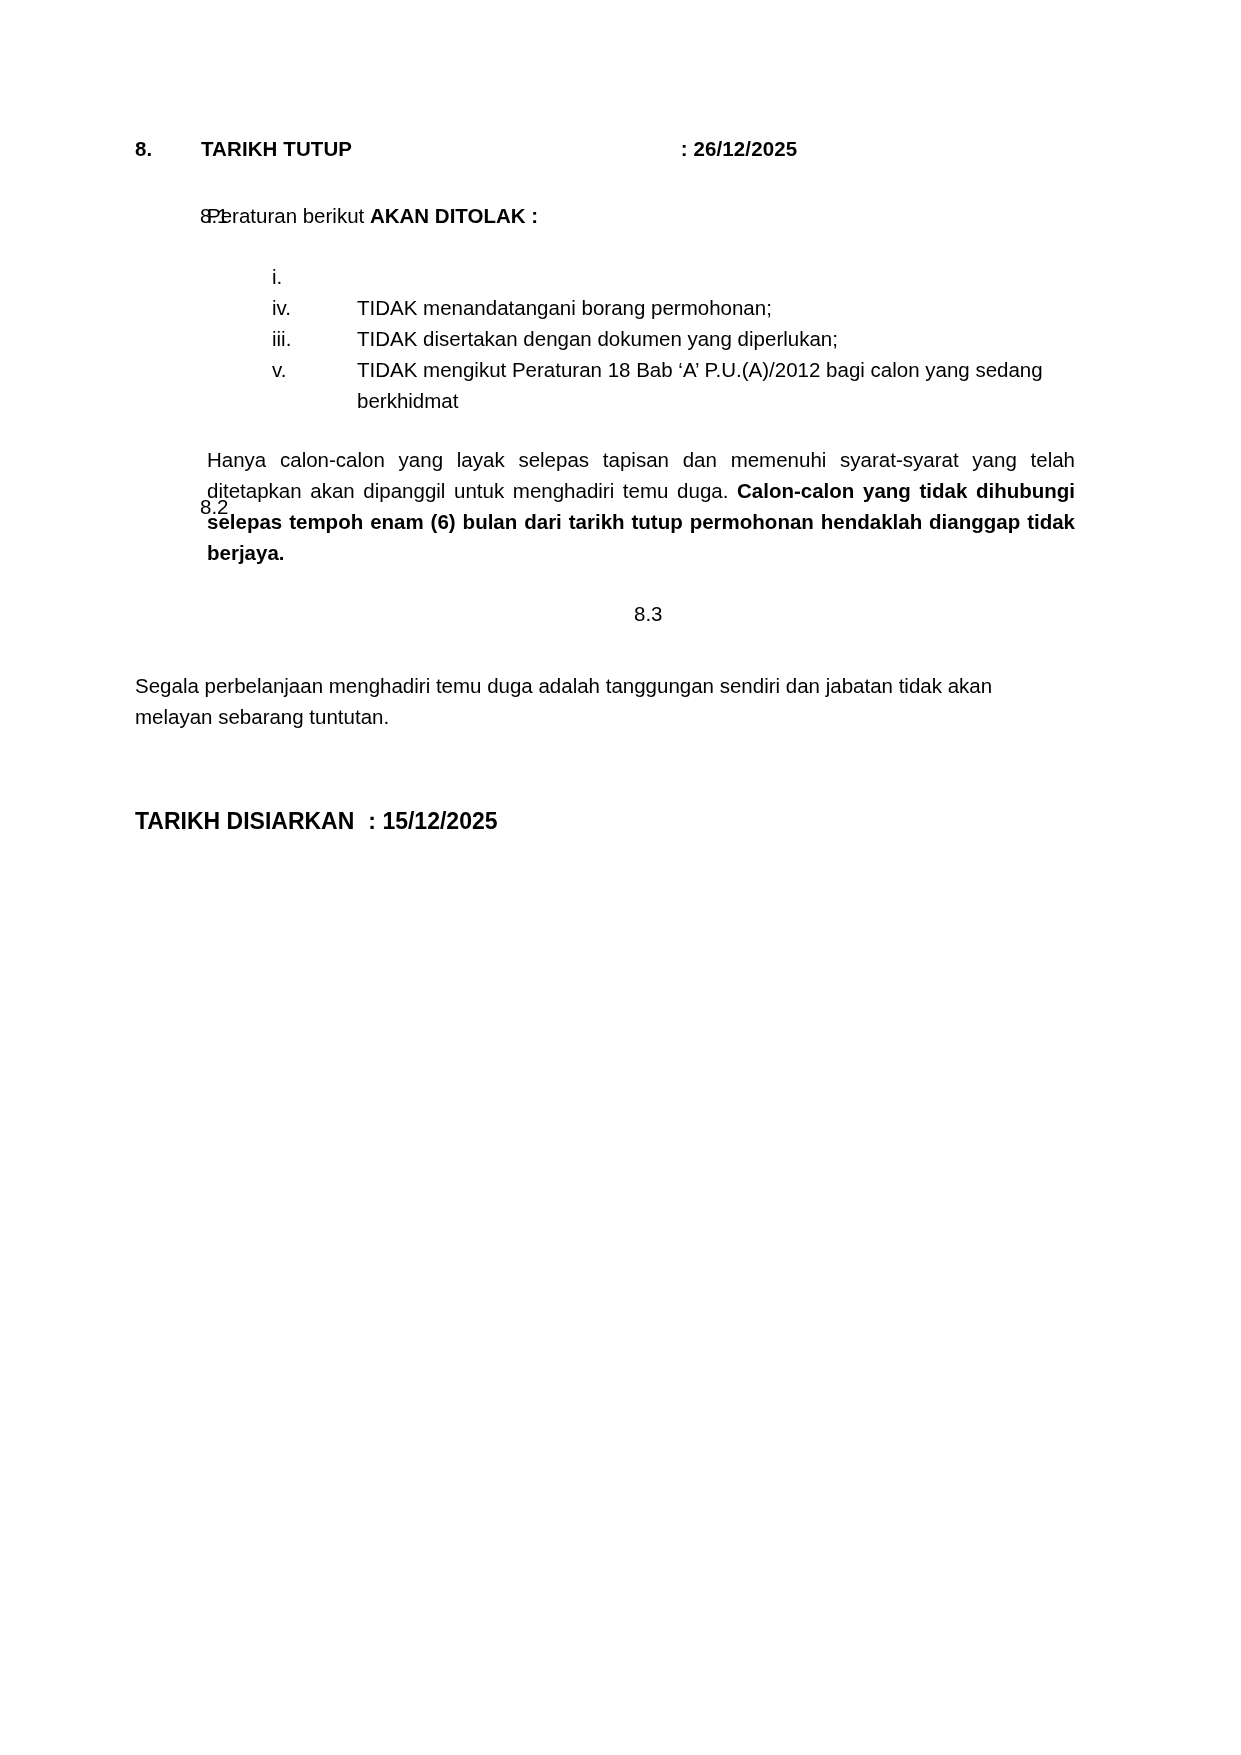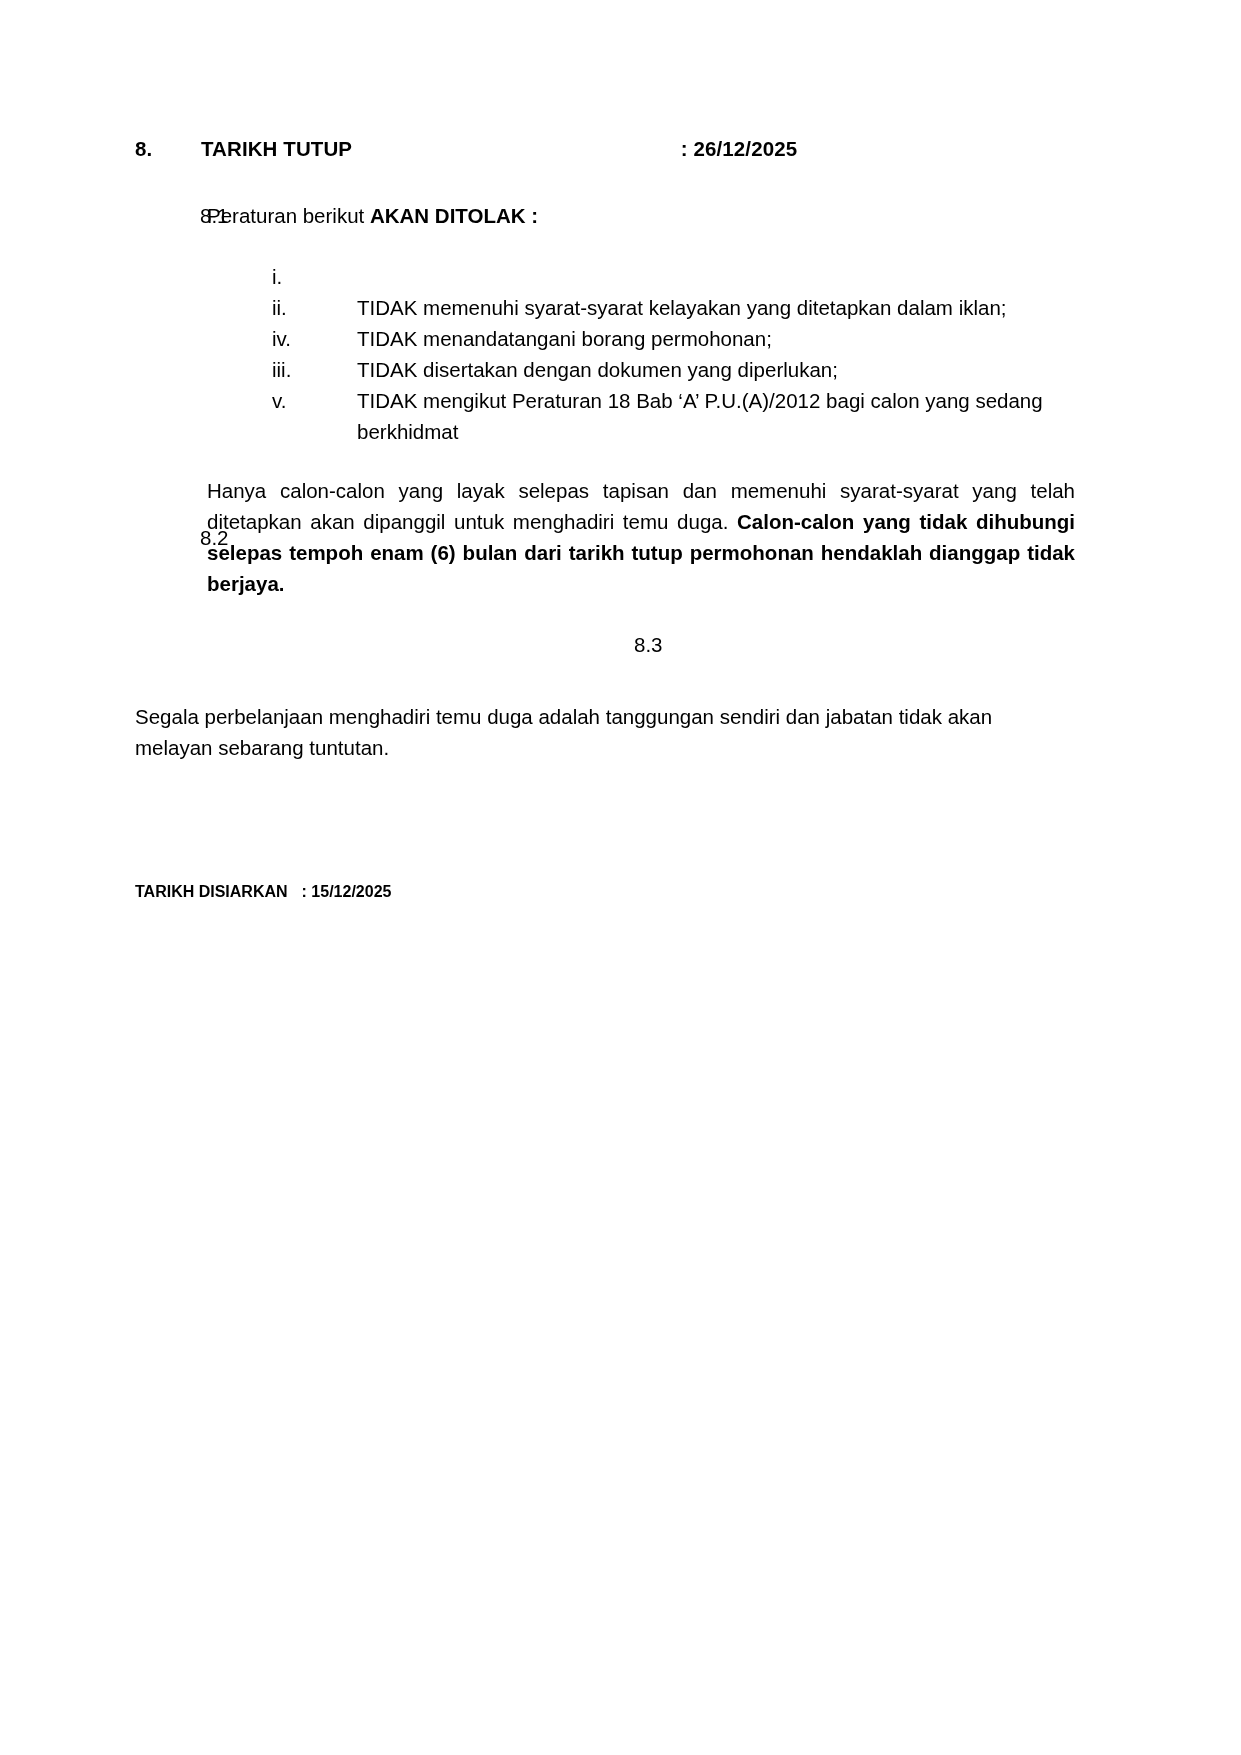--- a/index.html
+++ b/index.html
@@ -92,25 +92,25 @@
     width: 85px;
     flex: 0 0 85px;
   }
   .roman-item .rtext {
     flex: 1 1 auto;
     max-width: 715px;
   }
 
   
   .footer-line {
-    margin-top: 116px;
+    margin-top: 76px;
     display: flex;
     align-items: baseline;
     font-weight: bold;
-    font-size: 16px;
+    font-size: 23px;
     line-height: 26px;
   }
   .footer-line .fl-label {
     flex: 0 0 auto;
   }
   .footer-line .fl-value {
     flex: 0 0 auto;
     padding-left: 14px;
     white-space: pre;
   }
@@ -128,24 +128,20 @@
     </div>
 
     <div class="sub sub-81">
       <span class="sub-num">8.1</span>
       <span class="sub-body"><span>Peraturan berikut </span><b>AKAN DITOLAK :</b></span>
     </div>
 
     <div class="roman-list">
       <div class="roman-item">
         <span class="rn">i.</span>
-      </div>
-      <div class="roman-item">
-        <span class="rn">ii.</span>
-        <span class="rtext">TIDAK memenuhi syarat-syarat kelayakan yang ditetapkan dalam iklan;</span>
       </div>
       <div class="roman-item">
         <span class="rn">iv.</span>
         <span class="rtext">TIDAK menandatangani borang permohonan;</span>
       </div>
       <div class="roman-item">
         <span class="rn">iii.</span>
         <span class="rtext">TIDAK disertakan dengan dokumen yang diperlukan;</span>
       </div>
       <div class="roman-item">

